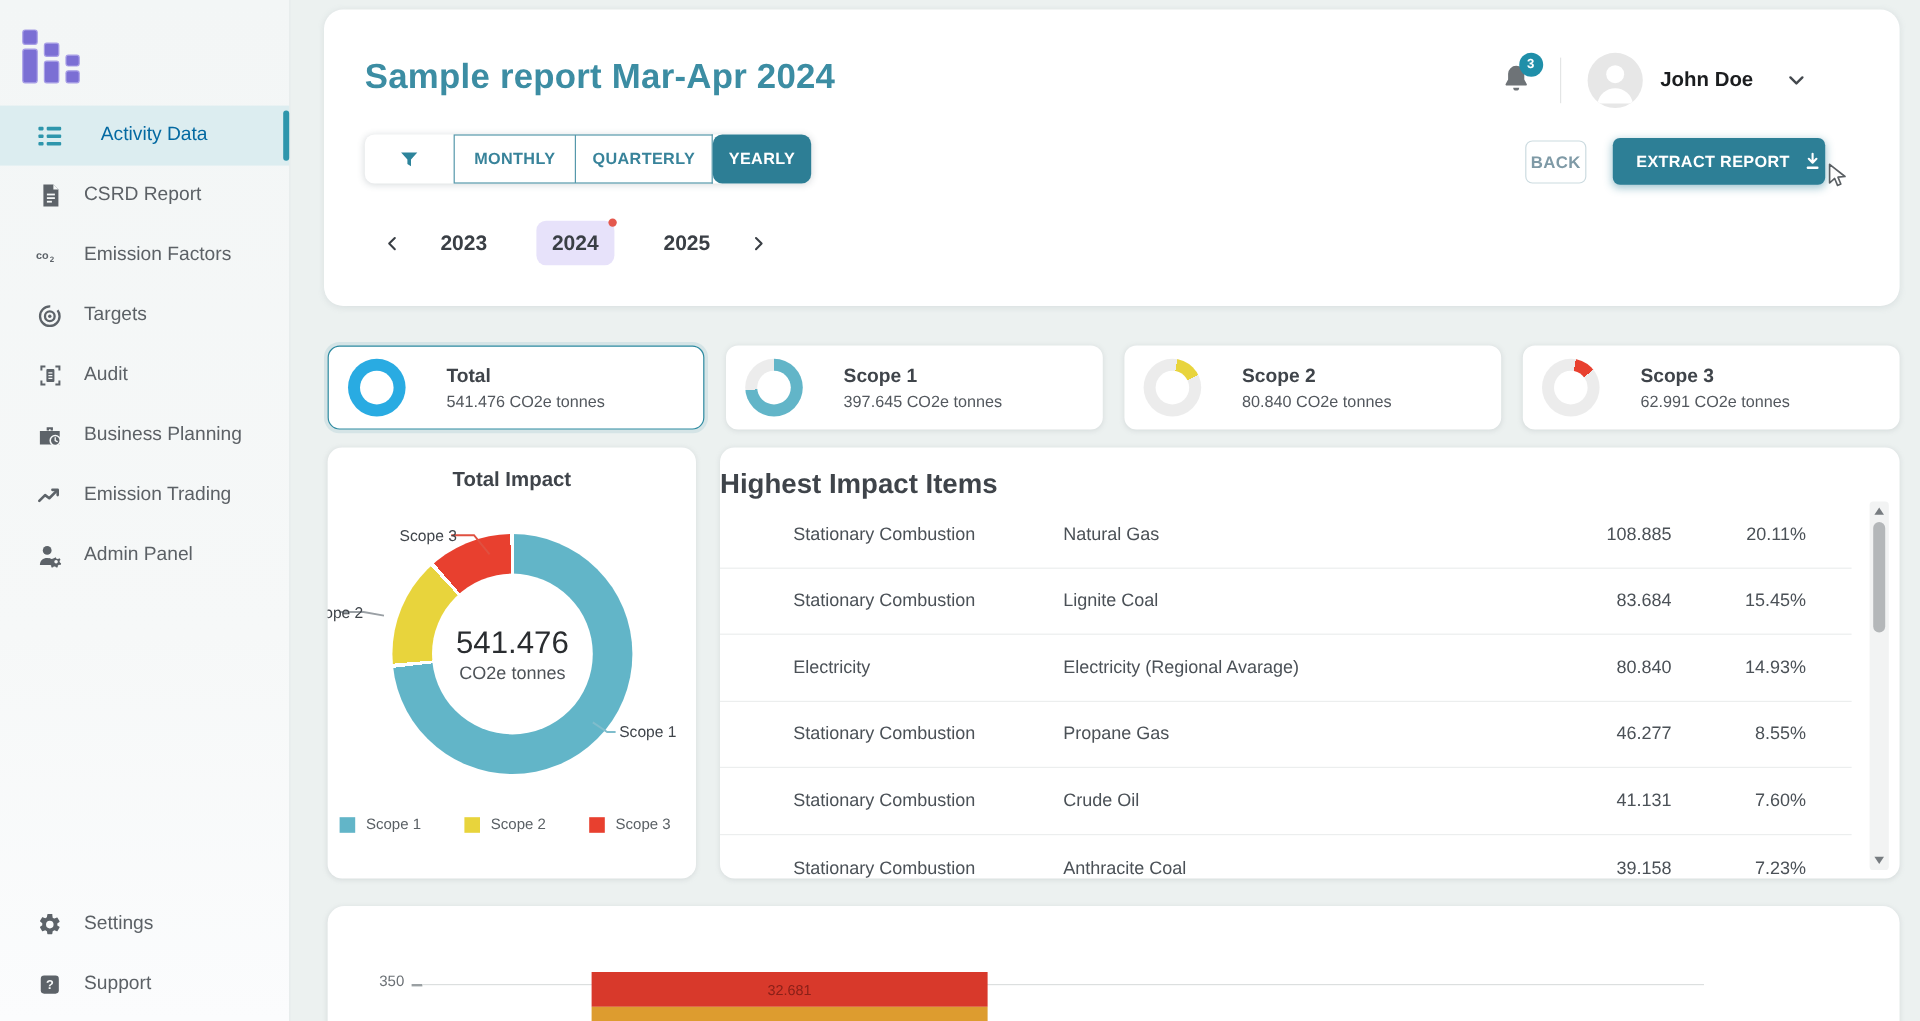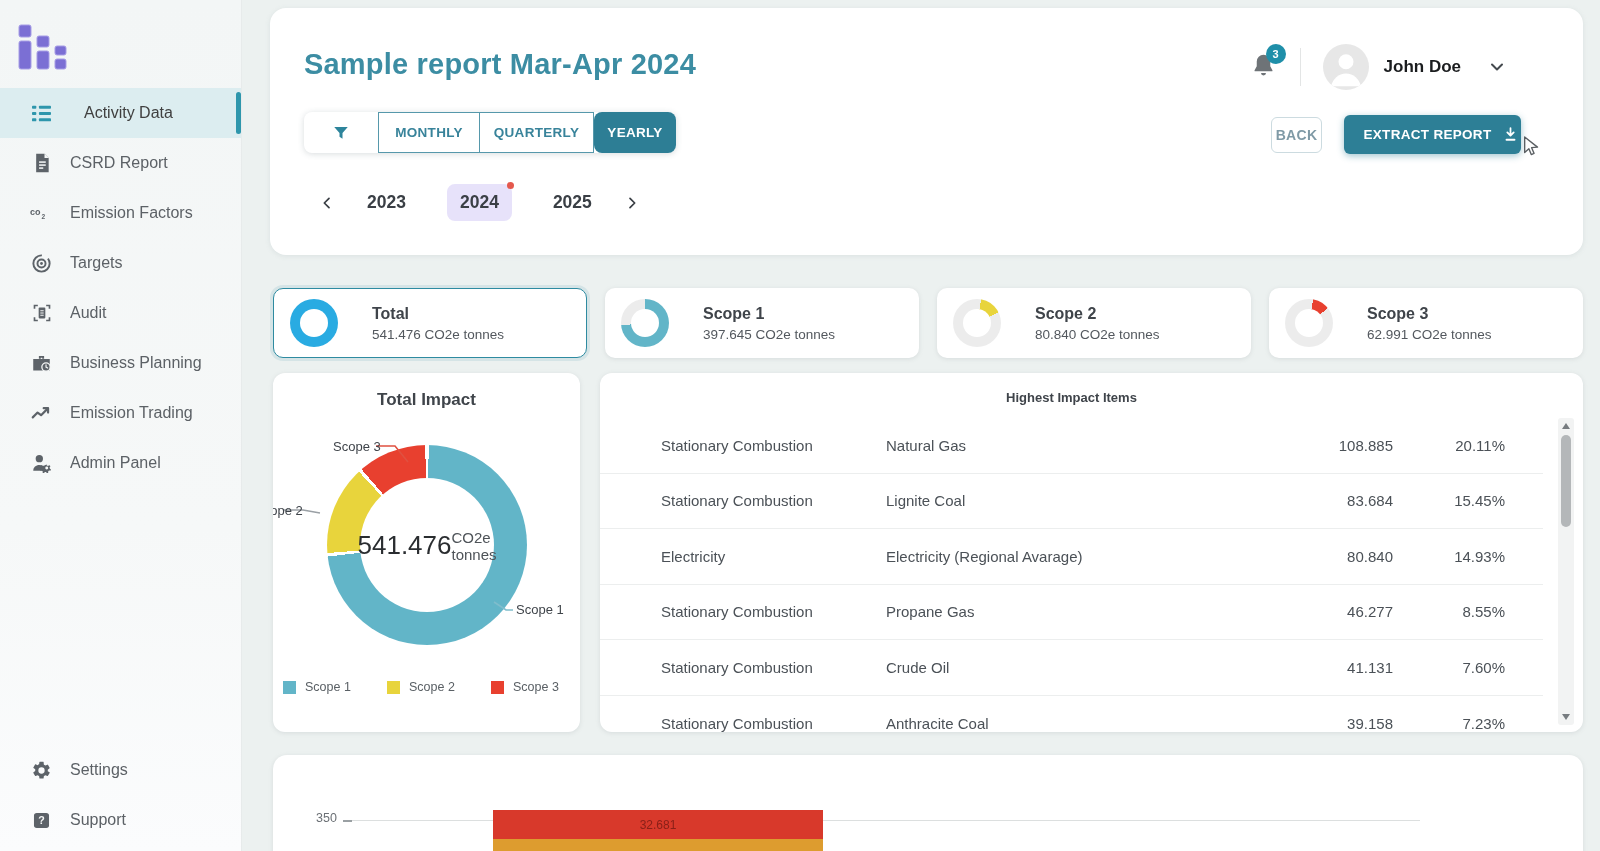--- a/index.html
+++ b/index.html
@@ -9,21 +9,21 @@
 
   
   .sidebar { position:absolute; left:0; top:0; width:242px; height:851px;
     background:linear-gradient(180deg,#f3f6f6 0%,#f6f8f8 62%,#fbfcfd 100%);
     border-right:1px solid #e7ebeb; z-index:3; }
   .logo { position:absolute; left:18px; top:24px; }
   .menu { position:absolute; top:88px; left:0; right:0; }
   .menu-item { display:flex; align-items:center; gap:17px; height:50px; padding-left:30px;
     color:#5c6166; font-size:16px; cursor:pointer; position:relative; }
   .menu-item .mi-icon { width:23px; display:flex; justify-content:center; align-items:center; color:#5d6369; flex:none; }
-  .menu-item.active { background:#dcedf0; color:#404040;gap:31px; }
+  .menu-item.active { background:#dcedf0; color:#0369a1;gap:31px; }
   .menu-item.active .mi-icon { color:#2e96ac; }
   .menu-item.active::after { content:""; position:absolute; right:0; top:4px; bottom:4px;
     width:5px; background:#2e96ac; border-radius:3px; }
   .sidebar-footer { position:absolute; bottom:6px; left:0; right:0; }
 
   
   .top-card { position:absolute; left:270px; top:8px; width:1313px; height:247px;
     background:#fff; border-radius:16px; box-shadow:0 1px 5px rgba(140,155,160,.18); }
   .page-title { position:absolute; left:34px; top:40px; font-size:29px; color:#3c8da3;
     font-weight:600; letter-spacing:.2px; }
@@ -70,37 +70,37 @@
   .sum-text { margin-left:34px; }
   .sum-label { font-size:16px; font-weight:700; color:#3f444a; }
   .sum-value { font-size:13.5px; color:#53585e; margin-top:4px; }
 
   
   .impact-card { position:absolute; left:273px; top:373px; width:307px; height:359px; background:#fff;
     border-radius:12px; box-shadow:0 1px 4px rgba(150,160,165,.25); overflow:hidden; }
   .impact-title { text-align:center; font-size:17px; font-weight:700; color:#3f444a; margin-top:17px; }
   .donut-main { position:absolute; left:54px; top:72px; width:200px; height:200px; border-radius:50%; }
   .donut-main .hole { position:absolute; inset:33px; background:#fff; border-radius:50%;
-    display:flex; flex-direction:row; align-items:center; justify-content:center; }
+    display:flex; flex-direction:column; align-items:center; justify-content:center; }
   .center-value { font-size:26px; color:#2a2d30; }
   .center-unit { font-size:15px; color:#4e5358; margin-top:2px; }
   .donut-lbl { position:absolute; font-size:13px; color:#3f444a; }
   .lbl-s3 { left:60px; top:66px; }
   .lbl-s2 { left:-18px; top:130px; }
   .lbl-s1 { left:243px; top:229px; }
   .leaders { position:absolute; left:0; top:0; pointer-events:none; }
   .legend { position:absolute; left:10px; bottom:38px; display:flex; }
   .legend-item { display:flex; align-items:center; gap:9px; width:104px; }
   .legend-swatch { width:13px; height:13px; flex:none; }
   .legend-label { font-size:12.5px; color:#5a6065; }
 
   
   .table-card { position:absolute; left:600px; top:373px; width:983px; height:359px; background:#fff;
     border-radius:12px; box-shadow:0 1px 4px rgba(150,160,165,.25); overflow:hidden; }
-  .table-title { text-align:center; font-size:13px; font-weight:700; color:#3f444a; margin-top:17px;
+  .table-title { text-align:left; font-size:23px; font-weight:700; color:#3f444a; margin-top:17px;
     padding-right:40px; }
   .t-rows { position:absolute; top:45px; left:0; right:40px; }
   .t-row { display:flex; align-items:center; height:55.5px; border-bottom:1px solid #eceeee;
     font-size:15px; color:#4b5157;padding-left:36px; }
   .t-row:last-child { border-bottom:none; }
   .t-cat { width:250px; padding-left:25px; flex:none; }
   .t-item { flex:1; }
   .t-val { width:115px; text-align:right; flex:none; }
   .t-pct { width:112px; text-align:right; flex:none; margin-right:38px; }
   .scrollbar { position:absolute; top:45px; right:9px; bottom:7px; width:16px; background:#f2f3f3; border-radius:3px; }

